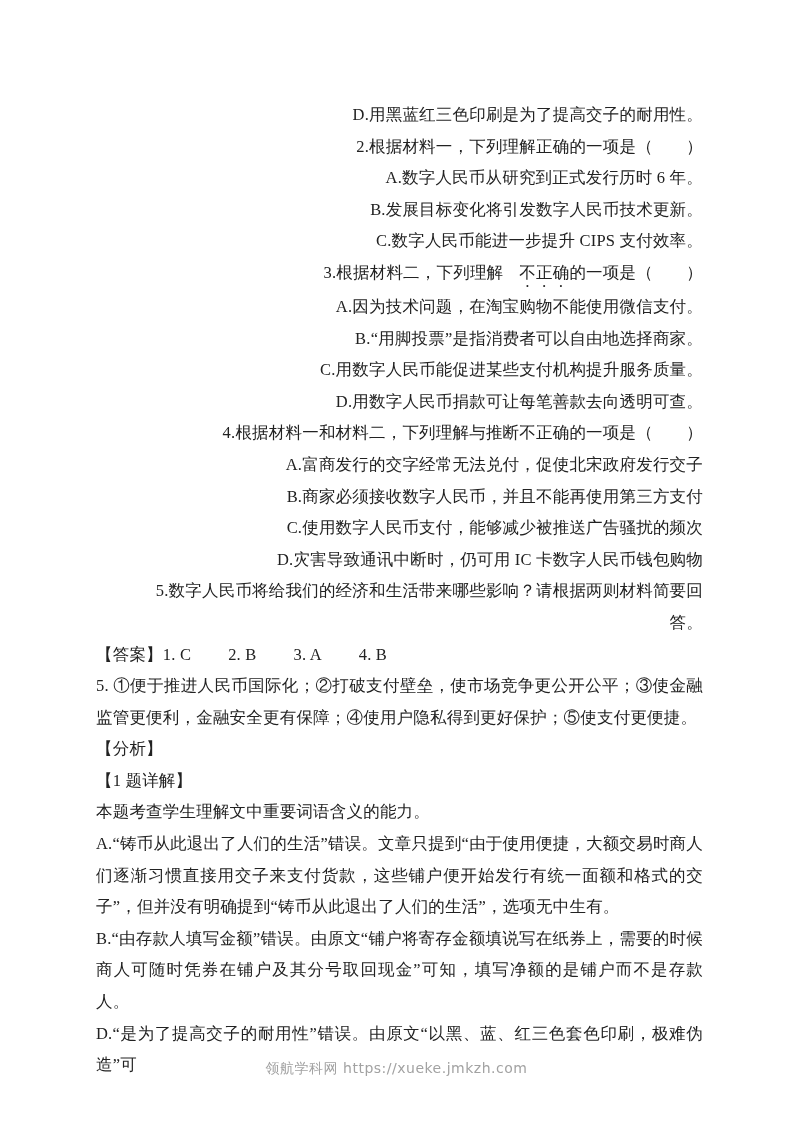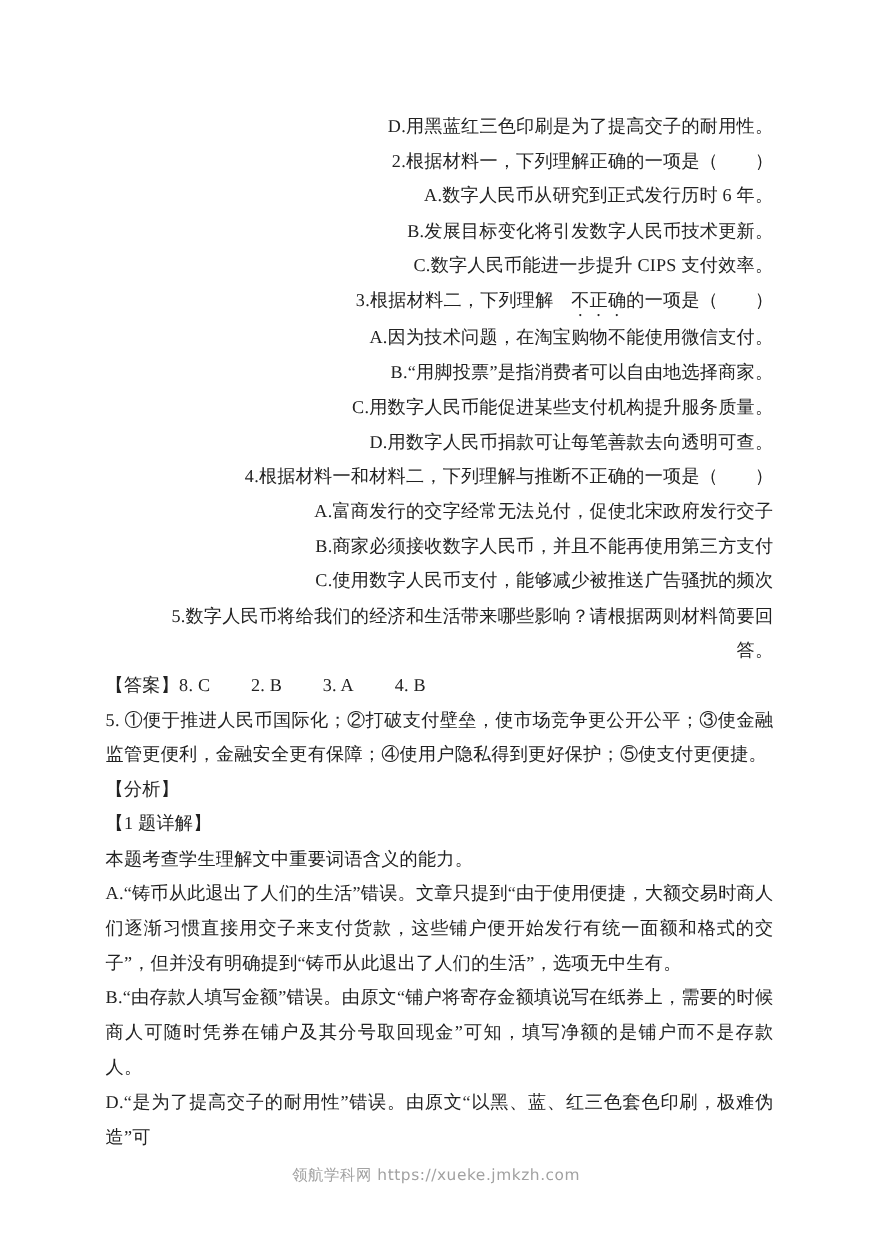--- a/index.html
+++ b/index.html
@@ -57,22 +57,23 @@
       <div class="line item"><span class="marker">C.</span><span>数字人民币能进一步提升 CIPS 支付效率。</span></div>
       <div class="line item"><span class="marker">3.</span><span>根据材料二，下列理解</span><span class="em">不正确</span><span>的一项是（　　）</span></div>
       <div class="line item"><span class="marker">A.</span><span>因为技术问题，在淘宝购物不能使用微信支付。</span></div>
       <div class="line item"><span class="marker">B.</span><span>“用脚投票”是指消费者可以自由地选择商家。</span></div>
       <div class="line item"><span class="marker">C.</span><span>用数字人民币能促进某些支付机构提升服务质量。</span></div>
       <div class="line item"><span class="marker">D.</span><span>用数字人民币捐款可让每笔善款去向透明可查。</span></div>
       <div class="line item"><span class="marker">4.</span><span>根据材料一和材料二，下列理解与推断不正确的一项是（　　）</span></div>
       <div class="line item"><span class="marker">A.</span><span>富商发行的交字经常无法兑付，促使北宋政府发行交子</span></div>
       <div class="line item"><span class="marker">B.</span><span>商家必须接收数字人民币，并且不能再使用第三方支付</span></div>
       <div class="line item"><span class="marker">C.</span><span>使用数字人民币支付，能够减少被推送广告骚扰的频次</span></div>
+      <div class="line item"><span class="marker">D.</span><span>灾害导致通讯中断时，仍可用 IC 卡数字人民币钱包购物</span></div>
       <div class="line item"><span class="marker">5.</span><span>数字人民币将给我们的经济和生活带来哪些影响？请根据两则材料简要回答。</span></div>
-      <div class="line answers"><span class="ans-label">【答案】</span><span class="ans-item">8. C</span><span class="ans-item">2. B</span><span class="ans-item">3. A</span><span class="ans-item">4. B</span></div>
+      <div class="line answers"><span class="ans-label">【答案】</span><span class="ans-item">1. C</span><span class="ans-item">2. B</span><span class="ans-item">3. A</span><span class="ans-item">4. B</span></div>
       <div class="line para"><span>5. ①便于推进人民币国际化；②打破支付壁垒，使市场竞争更公开公平；③使金融监管更便利，金融安全更有保障；④使用户隐私得到更好保护；⑤使支付更便捷。</span></div>
       <div class="line para"><span>【分析】</span></div>
       <div class="line para"><span>【1 题详解】</span></div>
       <div class="line para"><span>本题考查学生理解文中重要词语含义的能力。</span></div>
       <div class="line para"><span>A.“铸币从此退出了人们的生活”错误。文章只提到“由于使用便捷，大额交易时商人们逐渐习惯直接用交子来支付货款，这些铺户便开始发行有统一面额和格式的交子”，但并没有明确提到“铸币从此退出了人们的生活”，选项无中生有。</span></div>
       <div class="line para"><span>B.“由存款人填写金额”错误。由原文“铺户将寄存金额填说写在纸券上，需要的时候商人可随时凭券在铺户及其分号取回现金”可知，填写净额的是铺户而不是存款人。</span></div>
       <div class="line para"><span>D.“是为了提高交子的耐用性”错误。由原文“以黑、蓝、红三色套色印刷，极难伪造”可</span></div>
     </div>
   <div class="watermark">
     <span>领航学科网 https://xueke.jmkzh.com</span>

